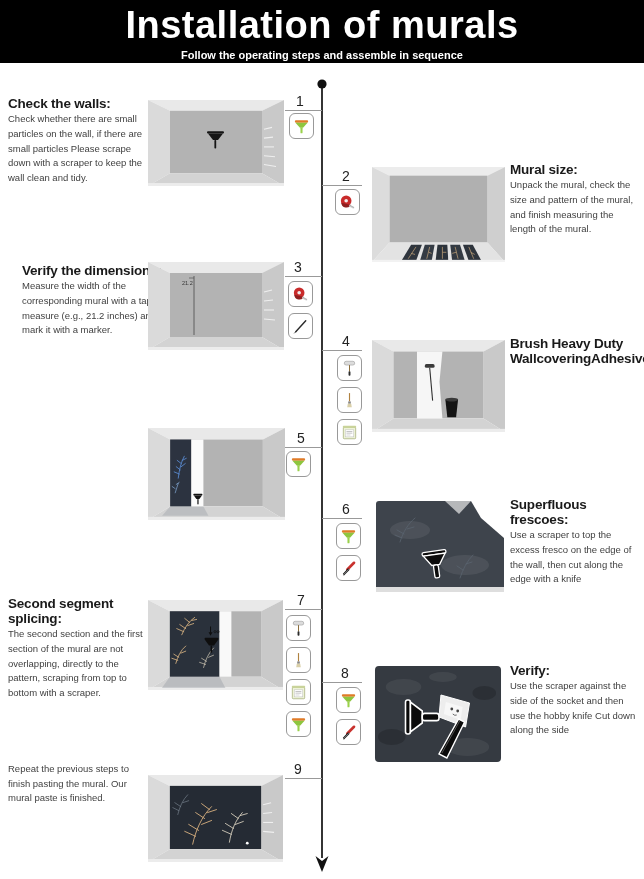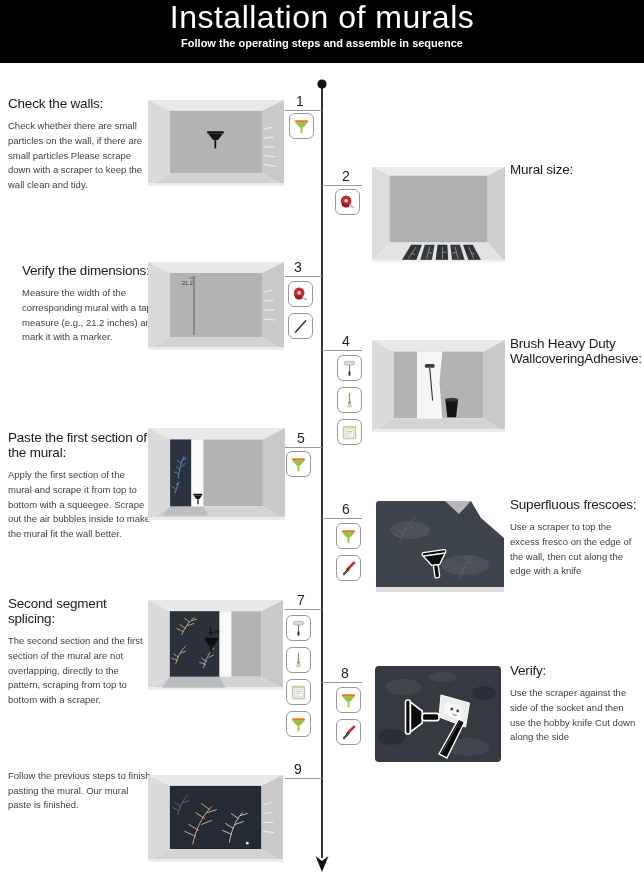--- a/index.html
+++ b/index.html
@@ -2,38 +2,38 @@
 <html><head>
 <meta charset="utf-8">
 <style>
   * { margin:0; padding:0; box-sizing:border-box; }
   body { background:#fff; font-family:"Liberation Sans", sans-serif; }
   .canvas { position:relative; width:644px; height:879px; background:#fff; overflow:hidden; }
 
   
   .header { position:absolute; left:0; top:0; width:644px; height:63px; background:#000;
             color:#fff; text-align:center; }
-  .header h1 { font-size:32px; font-weight:400; letter-spacing:.5px; line-height:1.1; }
+  .header h1 { font-size:38px; font-weight:700; letter-spacing:.5px; padding-top:5px; line-height:1.1; }
   .header h2 { font-size:11px; font-weight:700; margin-top:2px; }
 
   
   .timeline { position:absolute; left:314px; top:76px; width:16px; height:800px; }
 
   .connector { position:absolute; height:1px; background:#999; }
 
   .step-number { position:absolute; width:22px; text-align:center; font-size:14px; color:#222; }
 
   .icon-col { position:absolute; display:flex; flex-direction:column; gap:6px; }
   .icon-box { width:25px; height:26px; background:#fff; border:1px solid #999;
               border-radius:6px; display:flex; align-items:center; justify-content:center; }
   .icon-box svg { width:19px; height:19px; }
 
   .step-text { position:absolute; color:#111; }
-  .step-title { font-size:13.5px; font-weight:400; color:#1a1a1a; line-height:1.12; letter-spacing:-.2px; }
-  .step-desc { font-size:9.5px; color:#3f3f3f; line-height:1.55; margin-top:8px; }
+  .step-title { font-size:13.5px; font-weight:700; color:#1a1a1a; line-height:1.12; letter-spacing:-.2px; }
+  .step-desc { font-size:9.5px; color:#3f3f3f; line-height:1.55; margin-top:1px; }
 
   .room { position:absolute; }
   .room svg { width:100%; height:100%; display:block; }
 </style>
 </head>
 <body>
 
 <div class="canvas">
 
   <div class="header">
@@ -204,46 +204,43 @@
         </svg>
       </div>
     </div>
 
   <div class="step-text" style="left:8px;top:96px;width:140px">
     <div class="step-title">Check the walls:</div>
     <div class="step-desc">Check whether there are small particles on the wall, if there are small particles Please scrape down with a scraper to keep the wall clean and tidy.</div>
   </div>
   <div class="step-text" style="left:510px;top:162px;width:130px">
     <div class="step-title">Mural size:</div>
+    <div class="step-desc">Unpack the mural, check the size and pattern of the mural, and finish measuring the length of the mural.</div>
   </div>
   <div class="step-text" style="left:22px;top:263px;width:143px">
     <div class="step-title">Verify the dimensions:</div>
     <div class="step-desc">Measure the width of the corresponding mural with a tape measure (e.g., 21.2 inches) and mark it with a marker.</div>
   </div>
   <div class="step-text" style="left:510px;top:336px;width:130px">
     <div class="step-title">Brush Heavy Duty WallcoveringAdhesive:</div>
   </div>
-  <div class="step-text" style="left:8px;top:430px;width:143px">
-    <div class="step-title">Paste the first section of the mural:</div>
-    <div class="step-desc">Apply the first section of the mural and scrape it from top to bottom with a squeegee. Scrape out the air bubbles inside to make the mural fit the wall better.</div>
-  </div>
   <div class="step-text" style="left:8px;top:596px;width:145px">
     <div class="step-title">Second segment splicing:</div>
     <div class="step-desc">The second section and the first section of the mural are not overlapping, directly to the pattern, scraping from top to bottom with a scraper.</div>
   </div>
   <div class="step-text" style="left:510px;top:497px;width:131px">
     <div class="step-title">Superfluous frescoes:</div>
     <div class="step-desc">Use a scraper to top the excess fresco on the edge of the wall, then cut along the edge with a knife</div>
   </div>
   <div class="step-text" style="left:510px;top:663px;width:131px">
     <div class="step-title">Verify:</div>
     <div class="step-desc">Use the scraper against the side of the socket and then use the hobby knife Cut down along the side</div>
   </div>
   <div class="step-text" style="left:8px;top:761px;width:143px">
-    <div class="step-desc">Follow the previous steps to finish pasting the mural. Our mural paste is finished.</div>
+    <div class="step-desc">Repeat the previous steps to finish pasting the mural. Our mural paste is finished.</div>
   </div>
 
   <div class="room" style="left:148px;top:100px;width:136px;height:86px">
     <svg viewBox="0 0 136 88" preserveAspectRatio="none">
       <polygon points="0,0 136,0 114,11 22,11" fill="#e9e9e9"></polygon>
       <polygon points="0,0 22,11 22,75 0,88" fill="#dadada"></polygon>
       <polygon points="136,0 114,11 114,75 136,88" fill="#c9c9c9"></polygon>
       <rect x="22" y="11" width="92" height="64" fill="#b3b3b3"></rect>
       <polygon points="0,88 22,75 114,75 136,88" fill="#d3d3d3"></polygon>
       <rect x="0" y="85" width="136" height="3" fill="#ececec"></rect>

